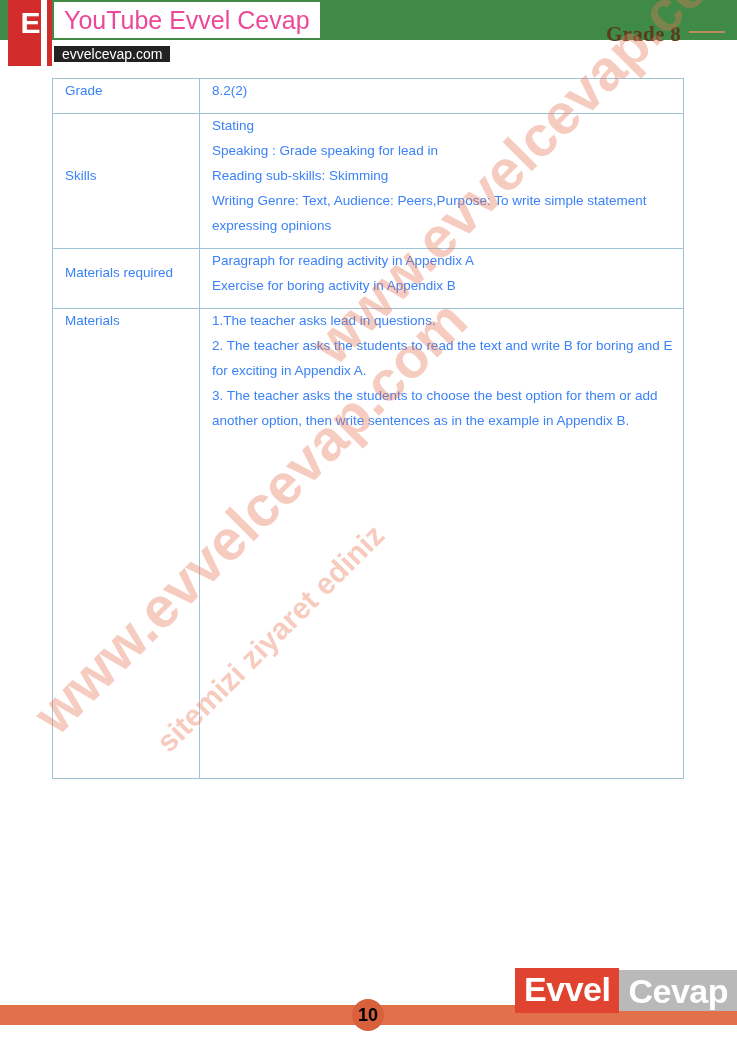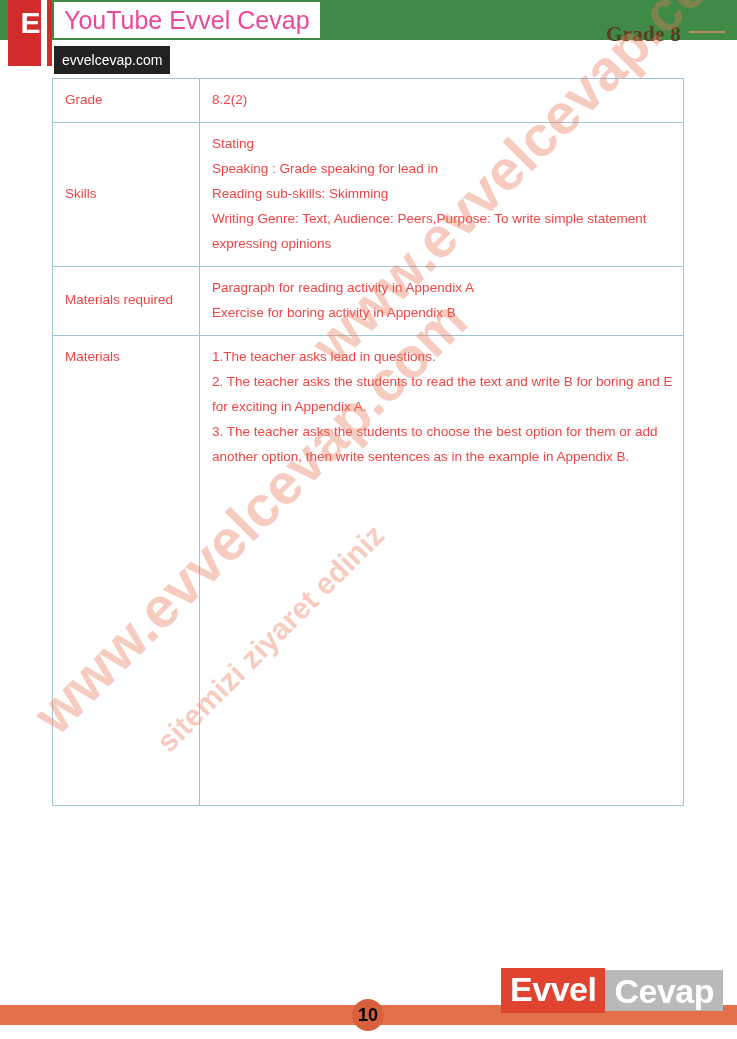--- a/index.html
+++ b/index.html
@@ -67,21 +67,21 @@
   .header-title-box .title-text {
     font-size: 25px;
     color: #ec4899;
     font-weight: normal;
     white-space: nowrap;
   }
   .header-sub-box {
     position: absolute;
     top: 46px;
     left: 54px;
-    height: 28px;
+    height: 16px;
     padding: 0 8px;
     background: #222222;
     display: flex;
     align-items: center;
     z-index: 5;
   }
   .header-sub-box .sub-text {
     font-size: 14px;
     color: #ffffff;
     white-space: nowrap;
@@ -111,23 +111,23 @@
     top: 78px;
     left: 52px;
     width: 632px;
     border-collapse: collapse;
     table-layout: fixed;
     z-index: 3;
   }
   .doc-table td {
     border: 1px solid #9fc3d6;
     vertical-align: middle;
-    padding: 9px 10px 9px 12px;
+    padding: 0 10px 9px 12px;
     font-size: 13.5px;
-    color: #ef4444;
+    color: #3b82f6;
     line-height: 1.85;
   }
   .doc-table td.label-cell {
     width: 147px;
   }
   .doc-table td.top-align {
     vertical-align: top;
   }
   .row-line { display: block; }
 
@@ -186,21 +186,21 @@
     color: #000000;
     font-size: 18px;
     font-weight: bold;
     display: flex;
     align-items: center;
     justify-content: center;
     z-index: 7;
   }
   .footer-logo {
     position: absolute;
-    right: 14px;
+    right: 0;
     bottom: 26px;
     display: flex;
     align-items: center;
     z-index: 8;
   }
   .footer-logo .fl-red {
     background: #e0432f;
     color: #ffffff;
     font-size: 34px;
     font-weight: bold;

